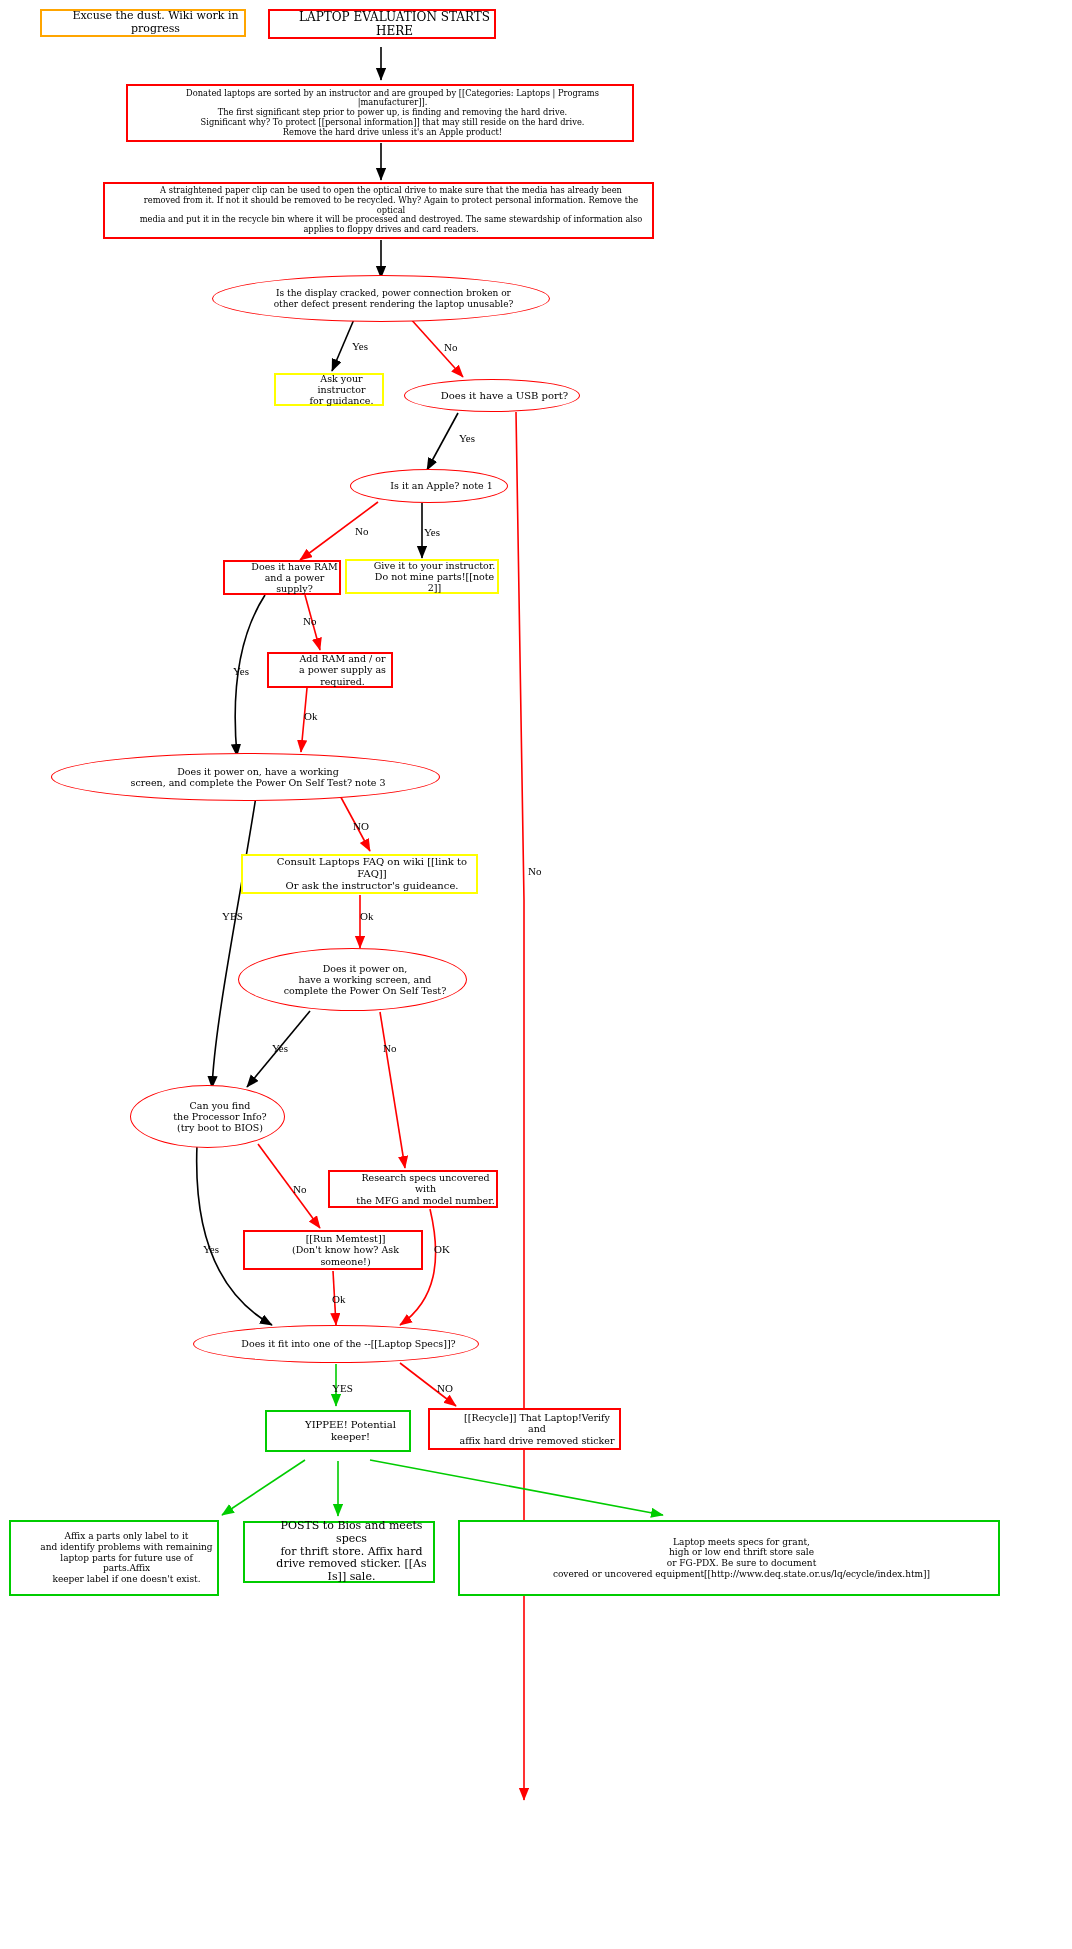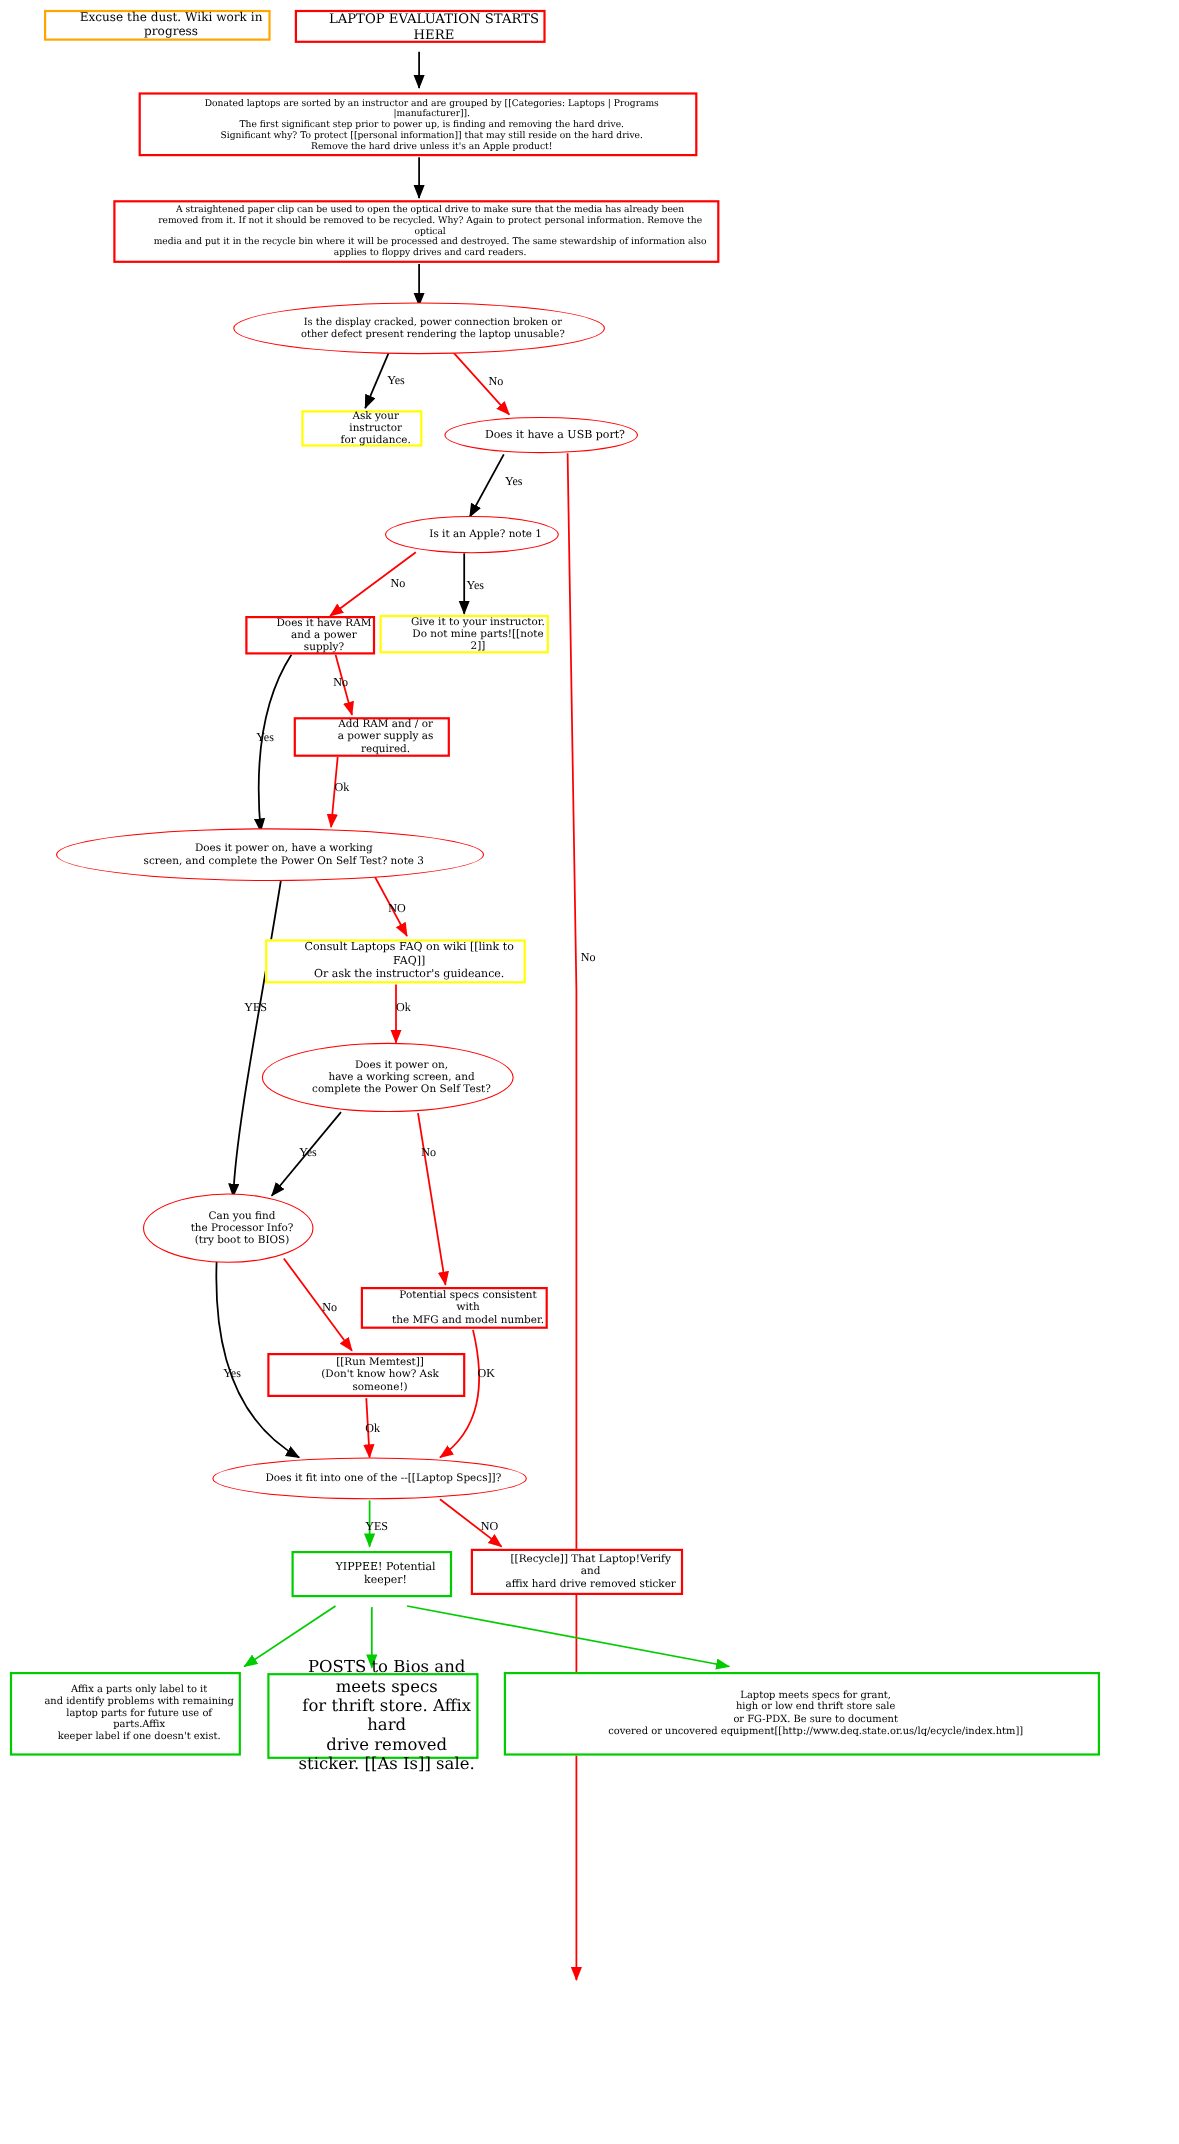--- a/index.html
+++ b/index.html
@@ -147,56 +147,56 @@
   <div class="node nellipse" style="left:404px; top:379px; width:176px; height:33px; font-size:10px;">Does it have a USB port?</div>
 
   <div class="node nellipse" style="left:350px; top:469px; width:158px; height:34px; font-size:9.5px;">Is it an Apple? note 1</div>
 
   <div class="node nbox red" style="left:205px; top:560px; width:118px; height:35px; font-size:9.5px;margin-left:18px;">Does it have RAM
 and a power supply?</div>
 
   <div class="node nbox yellow" style="left:345px; top:559px; width:154px; height:35px; font-size:9.5px;">Give it to your instructor.
 Do not mine parts![[note 2]]</div>
 
-  <div class="node nbox red" style="left:267px; top:652px; width:142px; height:36px; font-size:9.5px;">Add RAM and / or
+  <div class="node nbox red" style="left:267px; top:652px; width:126px; height:36px; font-size:9.5px;">Add RAM and / or
 a power supply as required.</div>
 
   <div class="node nellipse" style="left:51px; top:753px; width:389px; height:48px; font-size:9.5px;">Does it power on, have a working
 screen, and complete the Power On Self Test? note 3</div>
 
   <div class="node nbox yellow" style="left:241px; top:854px; width:237px; height:40px; font-size:10px;">Consult Laptops FAQ on wiki [[link to FAQ]]
 Or ask the instructor's guideance.</div>
 
   <div class="node nellipse" style="left:238px; top:948px; width:229px; height:63px; font-size:9.5px;">Does it power on,
 have a working screen, and
 complete the Power On Self Test?</div>
 
   <div class="node nellipse" style="left:130px; top:1085px; width:155px; height:63px; font-size:9.5px;">Can you find
 the Processor Info?
 (try boot to BIOS)</div>
 
-  <div class="node nbox red" style="left:328px; top:1170px; width:170px; height:38px; font-size:9.5px;">Potential specs consistent with
+  <div class="node nbox red" style="left:328px; top:1170px; width:170px; height:38px; font-size:9.5px;">Research specs uncovered with
 the MFG and model number.</div>
 
   <div class="node nbox red" style="left:243px; top:1230px; width:180px; height:40px; font-size:9.5px;">[[Run Memtest]]
 (Don't know how?  Ask someone!)</div>
 
   <div class="node nellipse" style="left:193px; top:1325px; width:286px; height:38px; font-size:9.5px;">Does it fit into one of the --[[Laptop Specs]]?</div>
 
   <div class="node nbox green" style="left:265px; top:1410px; width:146px; height:42px; font-size:10px;">YIPPEE! Potential keeper!</div>
 
   <div class="node nbox red" style="left:428px; top:1408px; width:193px; height:42px; font-size:9.5px;">[[Recycle]] That Laptop!Verify and
 affix hard drive removed sticker</div>
 
   <div class="node nbox green" style="left:9px; top:1520px; width:210px; height:76px; font-size:9px;">Affix a parts only label to it
 and identify problems with remaining
 laptop parts for future use of parts.Affix
 keeper label if one doesn't exist.</div>
 
-  <div class="node nbox green" style="left:243px; top:1521px; width:192px; height:78px; font-size:15px;">POSTS to Bios and meets specs
+  <div class="node nbox green" style="left:243px; top:1521px; width:192px; height:62px; font-size:11px;">POSTS to Bios and meets specs
 for thrift store. Affix hard
 drive removed sticker. [[As Is]] sale.</div>
 
   <div class="node nbox green" style="left:458px; top:1520px; width:542px; height:76px; font-size:9px;">Laptop meets specs for grant,
 high or low end thrift store sale
 or FG-PDX. Be sure to document
 covered or uncovered equipment[[http://www.deq.state.or.us/lq/ecycle/index.htm]]</div>
 
   <div class="edge-label" style="left:352px; top:340px;">Yes</div>
   <div class="edge-label" style="left:444px; top:341px;">No</div>

